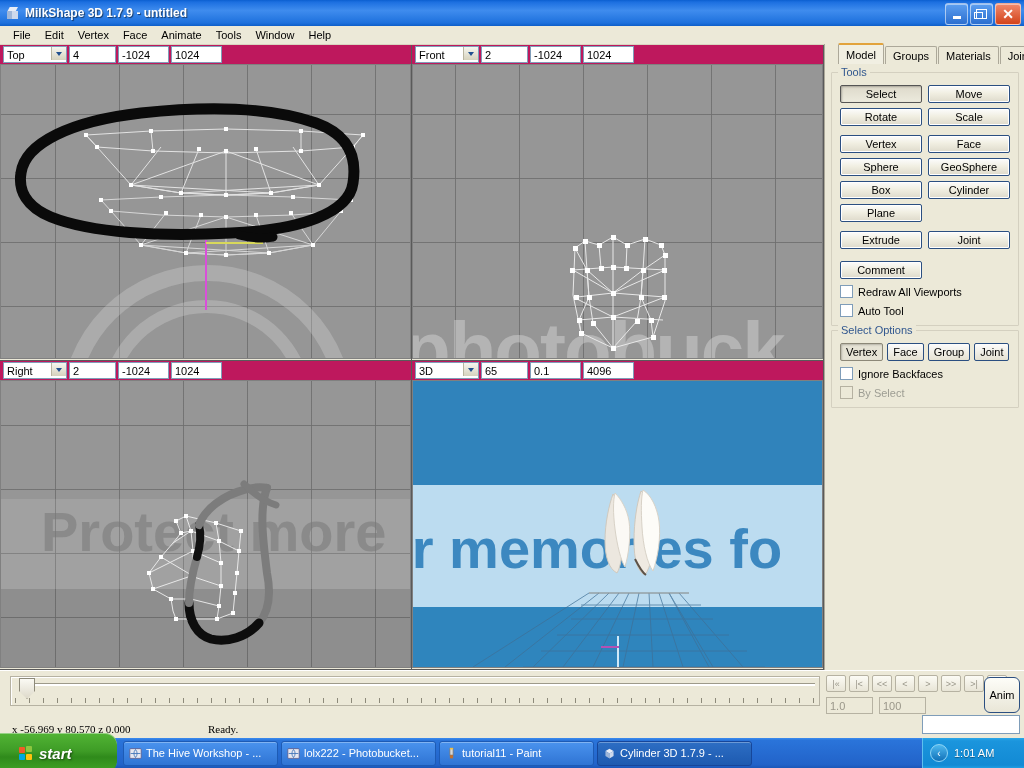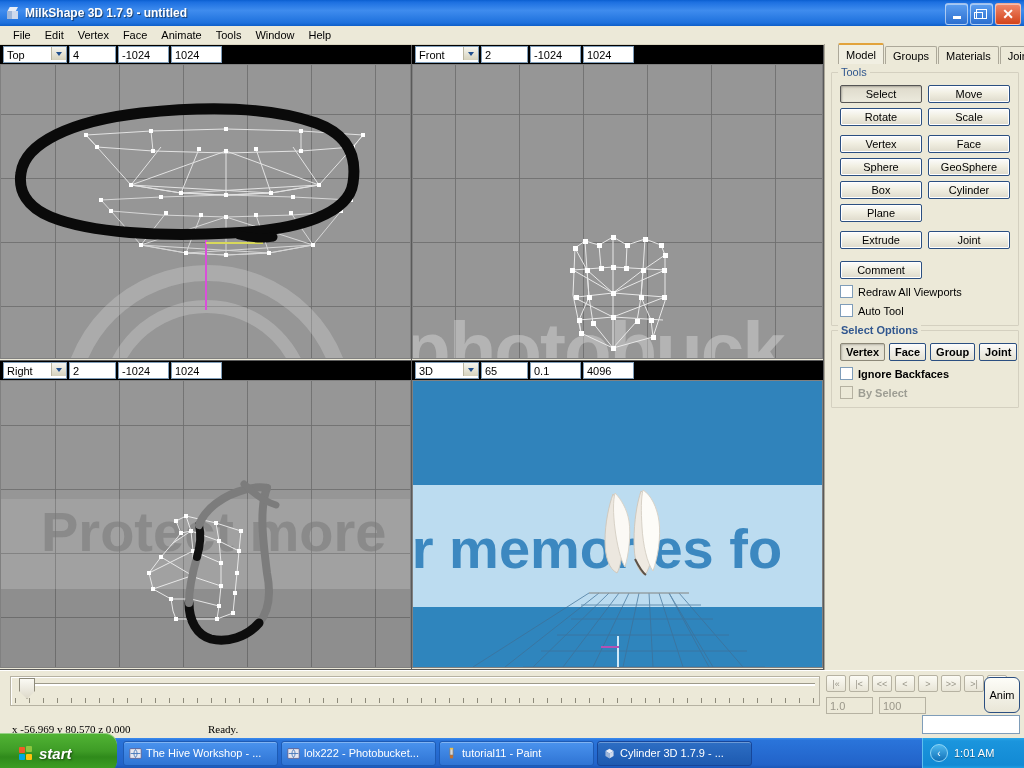--- a/index.html
+++ b/index.html
@@ -51,21 +51,21 @@
     position:absolute;left:0;top:26px;width:1024px;height:18px;
     background:#ece9d8;display:flex;align-items:center;padding-left:6px;
     border-bottom:1px solid #d8d4c0;
   }
   .menu-item{padding:1px 7px;color:#000;font-size:11px;cursor:default;}
 
   
   .vp-wrap{position:absolute;background:#ece9d8;}
   .vp-header{
     height:19px;display:flex;align-items:center;padding-left:3px;gap:2px;
-    background:#000000;
+    background:#be185d;
   }
   .vp-combo{
     width:62px;height:15px;background:#fff;border:1px solid #7f9db9;
     display:flex;align-items:center;font-size:11px;position:relative;
   }
   .vp-combo span{padding-left:3px;}
   .vp-combo .arrow{
     position:absolute;right:0;top:0;width:14px;height:13px;
     background:linear-gradient(to bottom,#f6f6f0,#d6d2bd);
     border-left:1px solid #b9b5a0;
@@ -567,21 +567,21 @@
       <div class="chk-row">
         <div class="chk"></div>
         <span>Redraw All Viewports</span>
       </div>
       <div class="chk-row">
         <div class="chk"></div>
         <span>Auto Tool</span>
       </div>
     </div>
 
-    <div class="group" style="font-weight:bold;">
+    <div class="group" style="">
       <div class="group-title">Select Options</div>
       <div class="sel-btns">
         <div class="sel-btn pressed">Vertex</div>
         <div class="sel-btn">Face</div>
         <div class="sel-btn">Group</div>
         <div class="sel-btn">Joint</div>
       </div>
       <div class="chk-row">
         <div class="chk"></div>
         <span>Ignore Backfaces</span>

